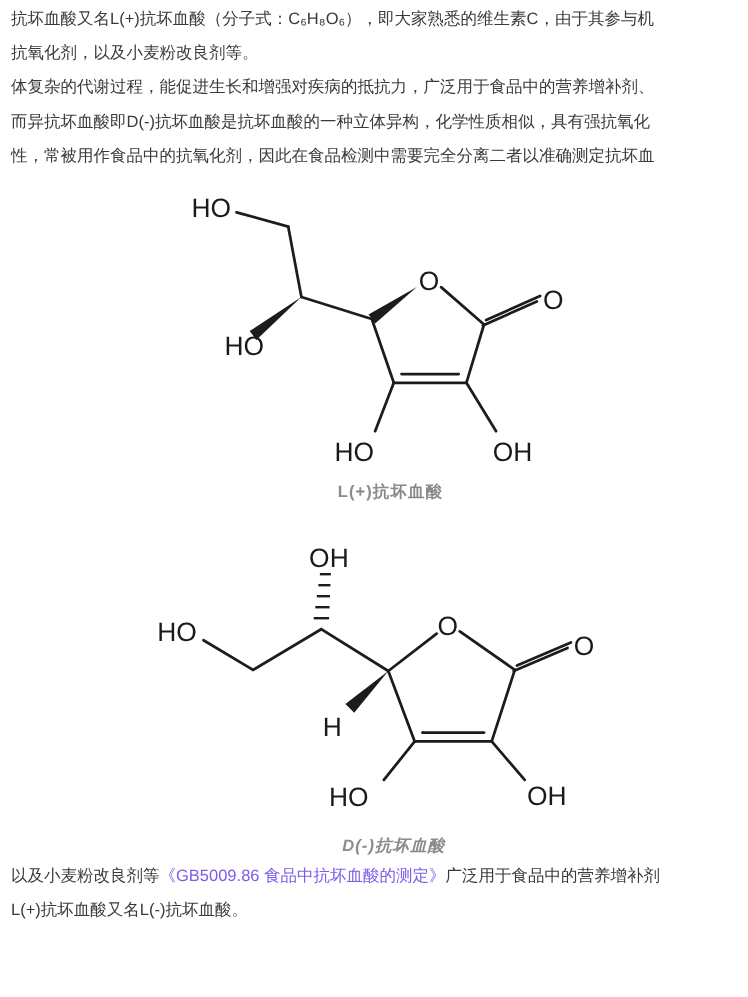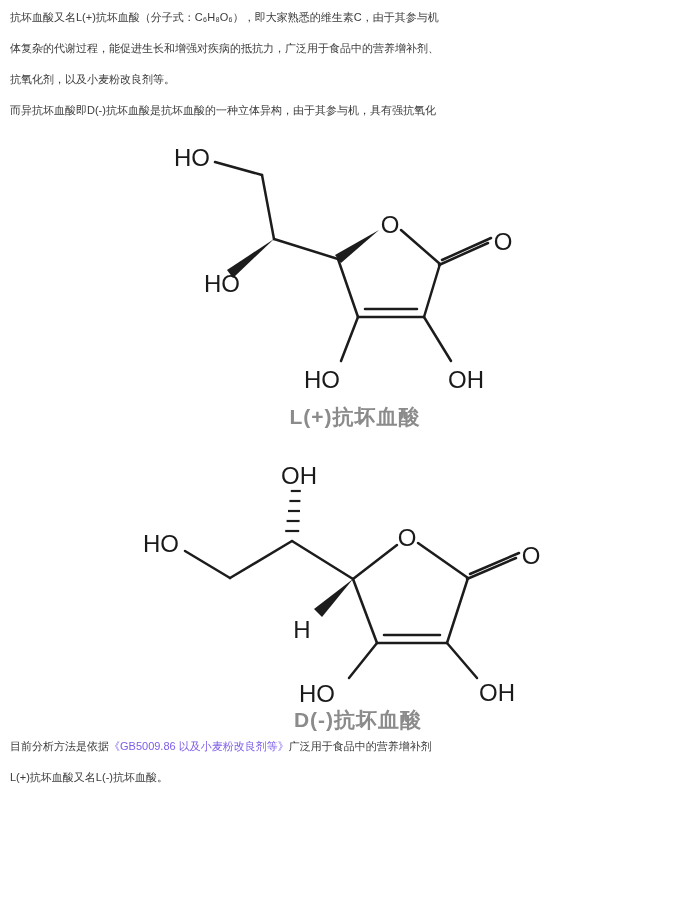--- a/index.html
+++ b/index.html
@@ -10,42 +10,42 @@
   body {
     width: 680px;
     height: 906px;
     box-sizing: border-box;
     padding: 2px 10px 0 10px;
     overflow: hidden;
     font-family: "Liberation Sans", "DejaVu Sans", sans-serif;
   }
   p.body-text {
     margin: 0;
-    font-size: 11px;
+    font-size: 15px;
     line-height: 31px;
     color: #3a3a3a;
   }
   p.body-text .line { display: block; }
   .para-gap { margin-top: 14px; }
   .figure {
     width: 420px;
   }
   .figure-1 { margin: 13px 0 0 135px; }
   .figure-2 { margin: 30px 0 0 130px; }
   .figure svg { display: block; }
   .mol-caption {
     text-align: center;
-    font-size: 21px;
+    font-size: 15px;
     font-weight: bold;
     color: #8b8b8b;
     letter-spacing: 1px;
     line-height: 22px;
   }
   .caption-1 { margin-top: 7px; }
-  .caption-2 { margin-top: 1px; padding-left: 16px; }
+  .caption-2 { margin-top: 20px; padding-left: 16px; font-style: italic; }
   .closing { margin-top: 18px; }
   a.std-link {
     color: #7d5ce8;
     text-decoration: none;
     cursor: pointer;
   }
   
   .bond {
     stroke: #1c1c1c;
     stroke-width: 2.5;
@@ -62,26 +62,27 @@
     font-family: "Liberation Sans", "DejaVu Sans", sans-serif;
     font-size: 24px;
     fill: #1a1a1a;
   }
 </style>
 </head>
 <body>
 
 <p class="body-text">
   <span class="line">抗坏血酸又名L(+)抗坏血酸（分子式：C₆H₈O₆），即大家熟悉的维生素C，由于其参与机</span>
+  <span class="line">抗氧化剂，以及小麦粉改良剂等。</span>
   <span class="line">体复杂的代谢过程，能促进生长和增强对疾病的抵抗力，广泛用于食品中的营养增补剂、</span>
-  <span class="line">抗氧化剂，以及小麦粉改良剂等。</span>
 </p>
 
 <p class="body-text para-gap">
-  <span class="line">而异抗坏血酸即D(-)抗坏血酸是抗坏血酸的一种立体异构，由于其参与机，具有强抗氧化</span>
+  <span class="line">而异抗坏血酸即D(-)抗坏血酸是抗坏血酸的一种立体异构，化学性质相似，具有强抗氧化</span>
+  <span class="line">性，常被用作食品中的抗氧化剂，因此在食品检测中需要完全分离二者以准确测定抗坏血</span>
 </p>
 
 <div class="figure figure-1">
   <svg width="420" height="260" viewBox="0 0 420 260">
     <g>
 
       <line class="bond" x1="70" y1="23" x2="117" y2="36"></line>
 
       <line class="bond" x1="117" y1="36" x2="129" y2="100"></line>
 
@@ -162,15 +163,15 @@
     <text class="atom" x="162" y="180" text-anchor="middle">H</text>
     <text class="atom" x="267" y="88" text-anchor="middle">O</text>
     <text class="atom" x="391" y="106" text-anchor="middle">O</text>
     <text class="atom" x="177" y="244" text-anchor="middle">HO</text>
     <text class="atom" x="357" y="243" text-anchor="middle">OH</text>
   </svg>
   <div class="mol-caption caption-2">D(-)抗坏血酸</div>
 </div>
 
 <p class="body-text closing">
-  <span>目前分析方法是依据</span><a class="std-link">《GB5009.86 以及小麦粉改良剂等》</a><span>广泛用于食品中的营养增补剂</span>
+  <span>以及小麦粉改良剂等</span><a class="std-link">《GB5009.86 食品中抗坏血酸的测定》</a><span>广泛用于食品中的营养增补剂</span>
   <span class="line">L(+)抗坏血酸又名L(-)抗坏血酸。</span>
 </p>
 
 </body></html>

